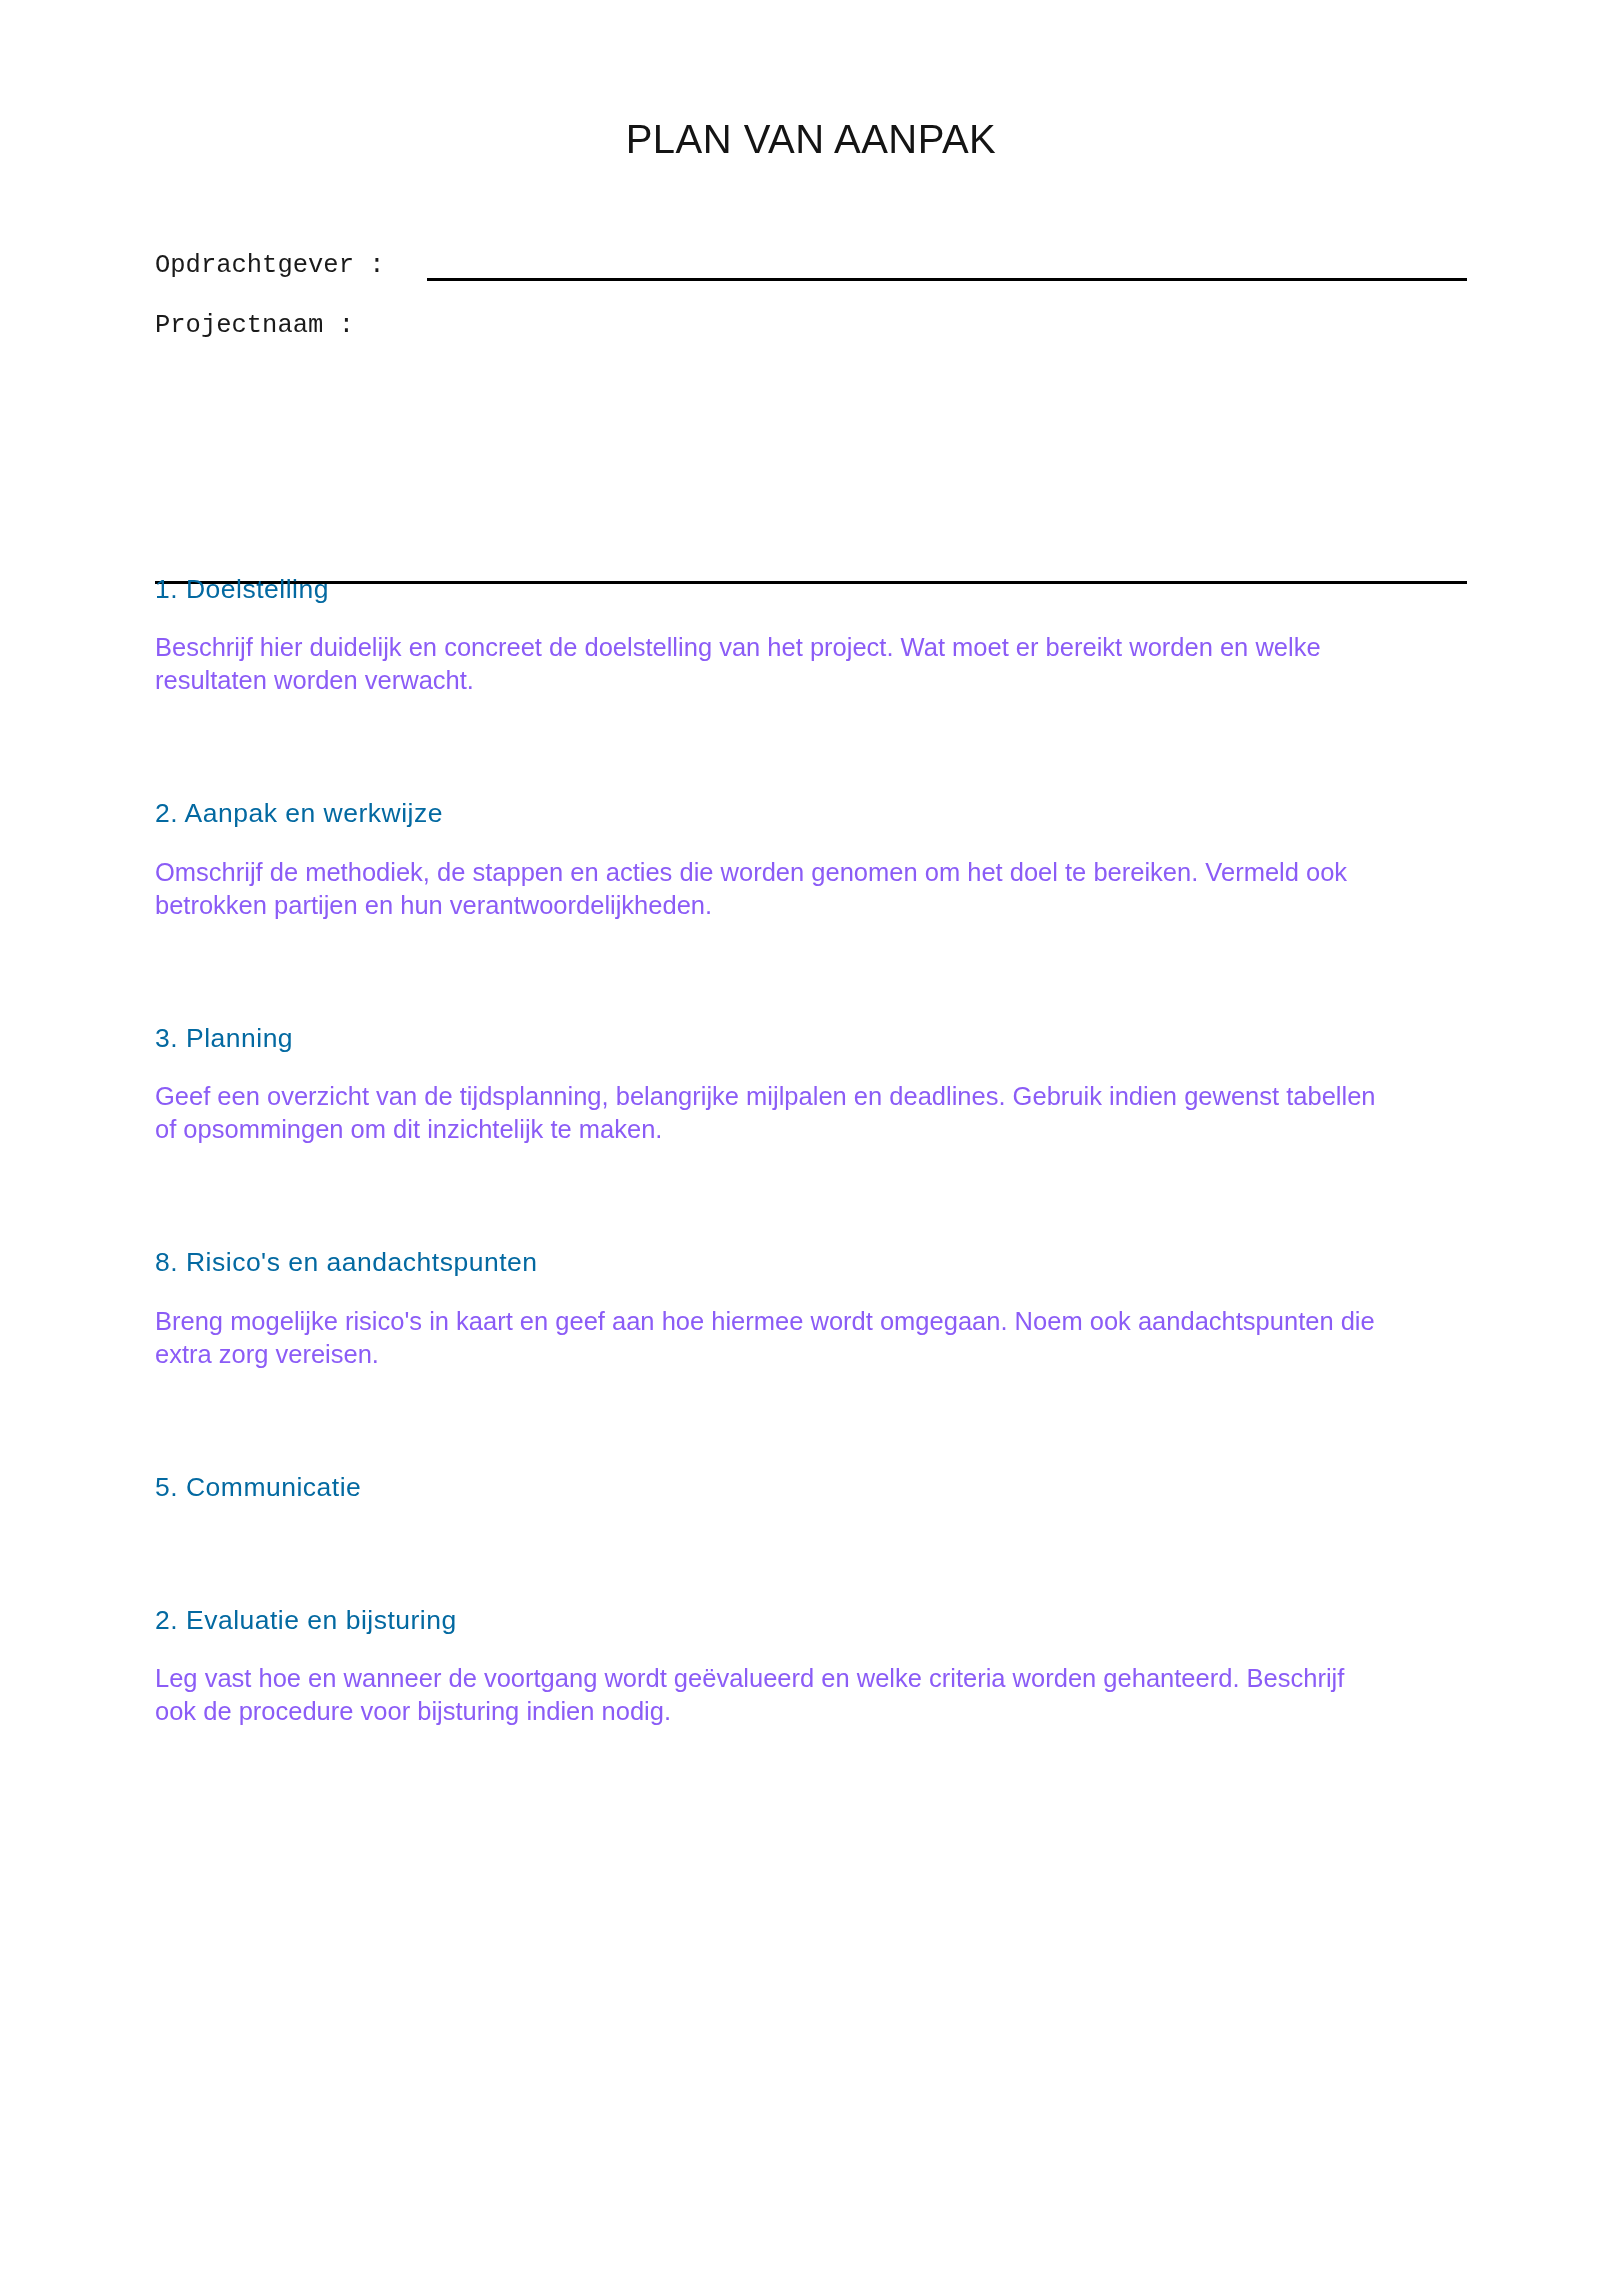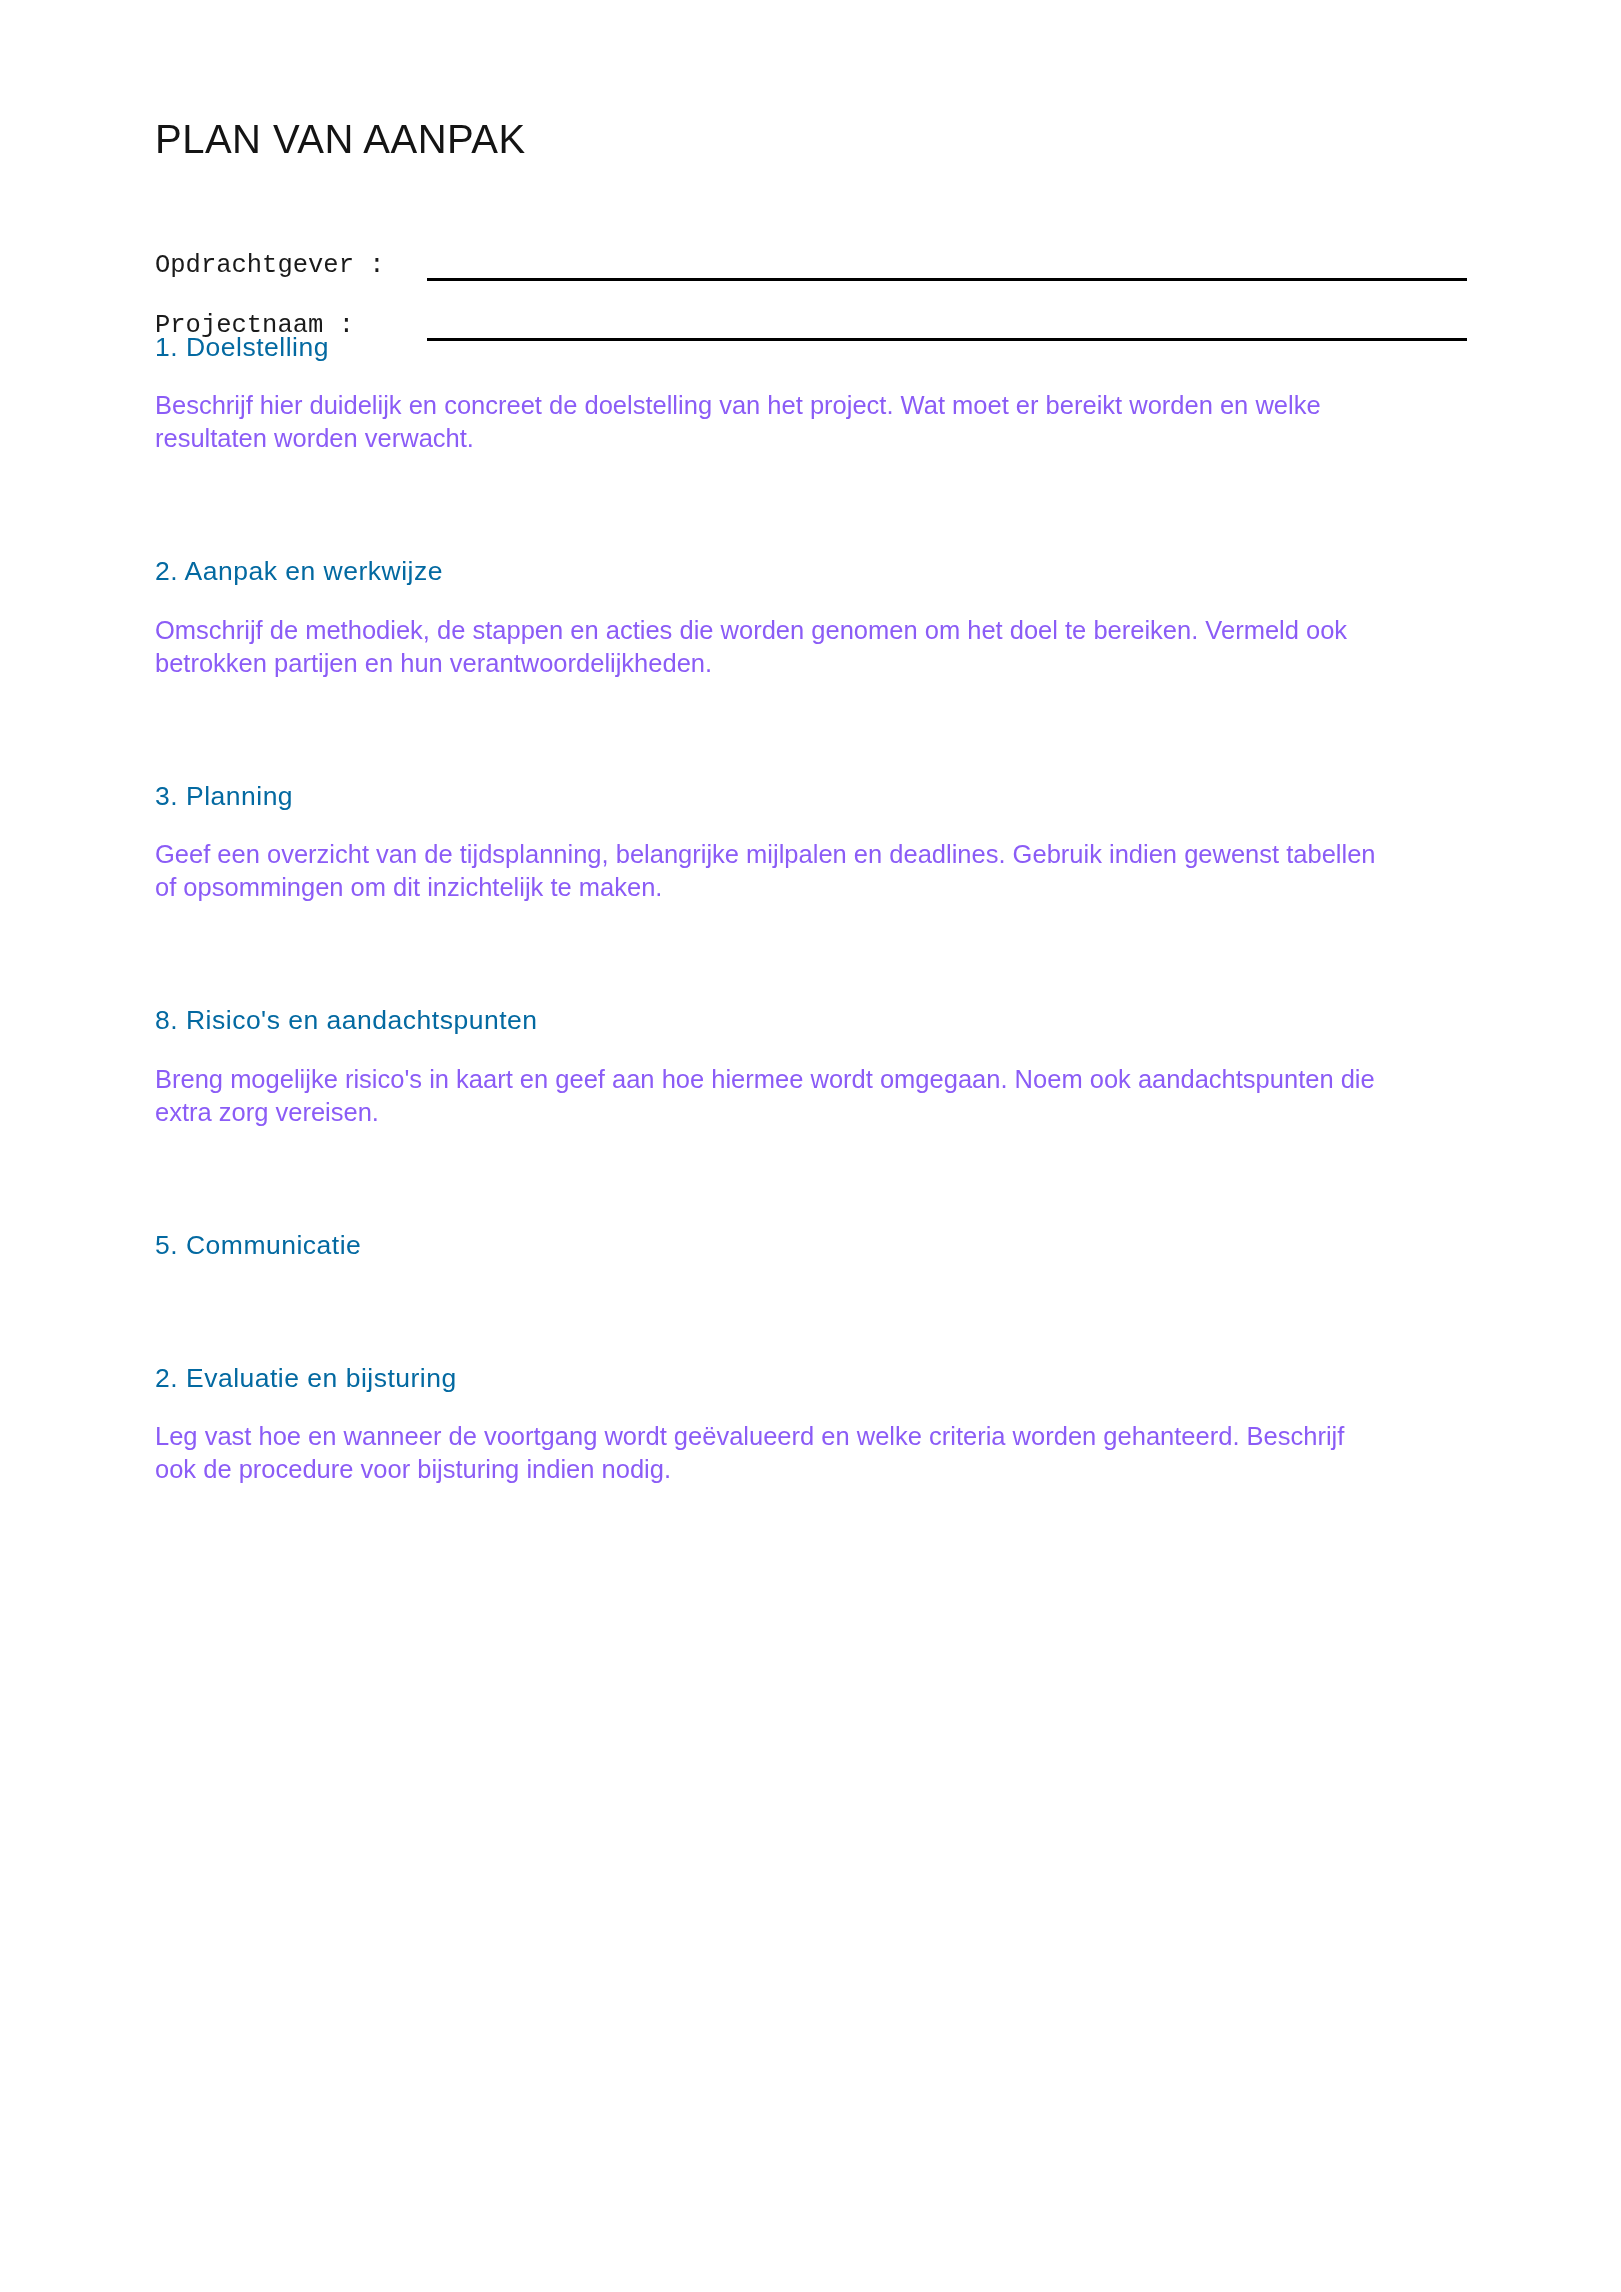--- a/index.html
+++ b/index.html
@@ -19,33 +19,35 @@
   }
   .content {
     padding: 0 154px 0 155px;
   }
   .doc-title {
     margin: 0;
     padding-top: 118px;
     font-size: 40px;
     line-height: 43px;
     font-weight: 400;
+    text-align: center;
     letter-spacing: 0.5px;
     color: #141414;
   }
   .fields {
     margin-top: 88px;
     font-family: Liberation Mono, monospace;
   }
   .field-row {
     display: flex;
     align-items: stretch;
   }
   .field-row + .field-row {
     margin-top: 27.4px;
+    flex-direction: column;
   }
   .field-label {
     width: 272px;
     flex: 0 0 272px;
     font-size: 25.5px;
     line-height: 33px;
     white-space: nowrap;
   }
   .field-rule {
     flex: 1;

